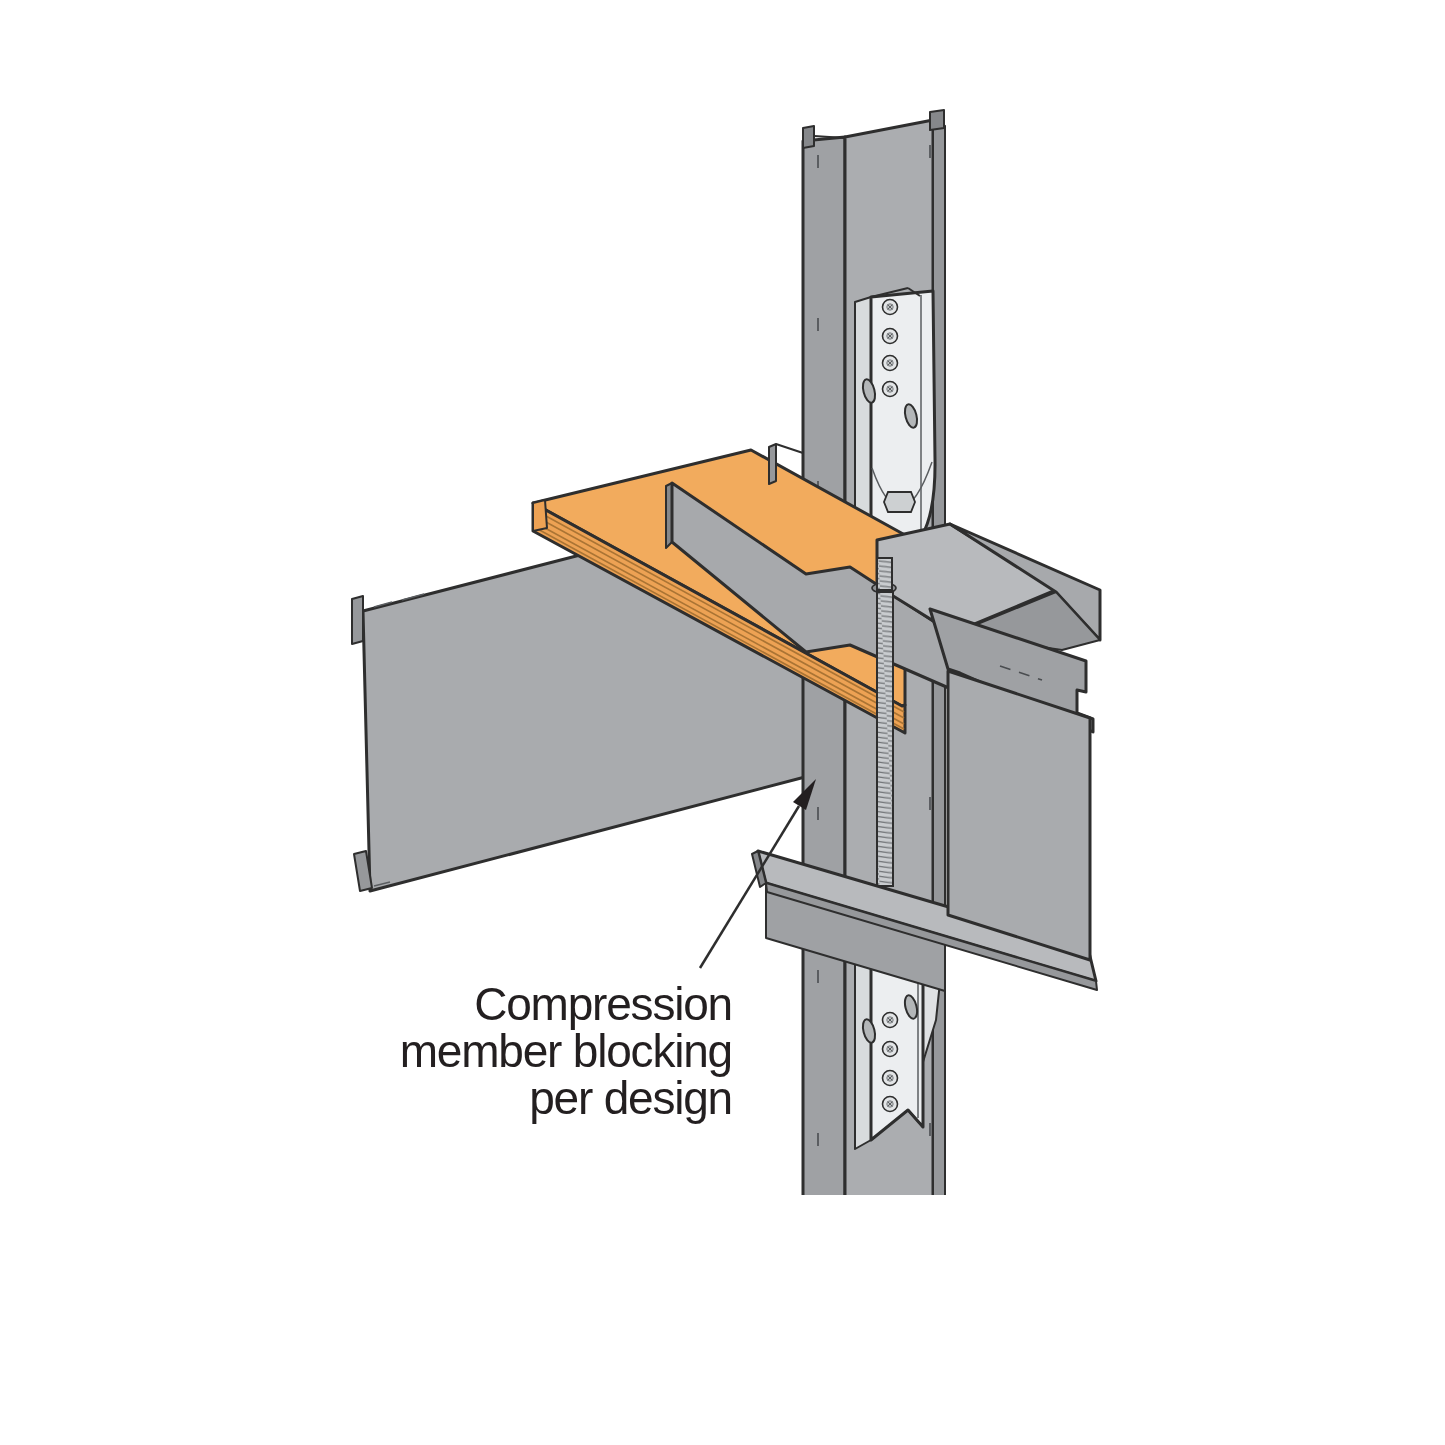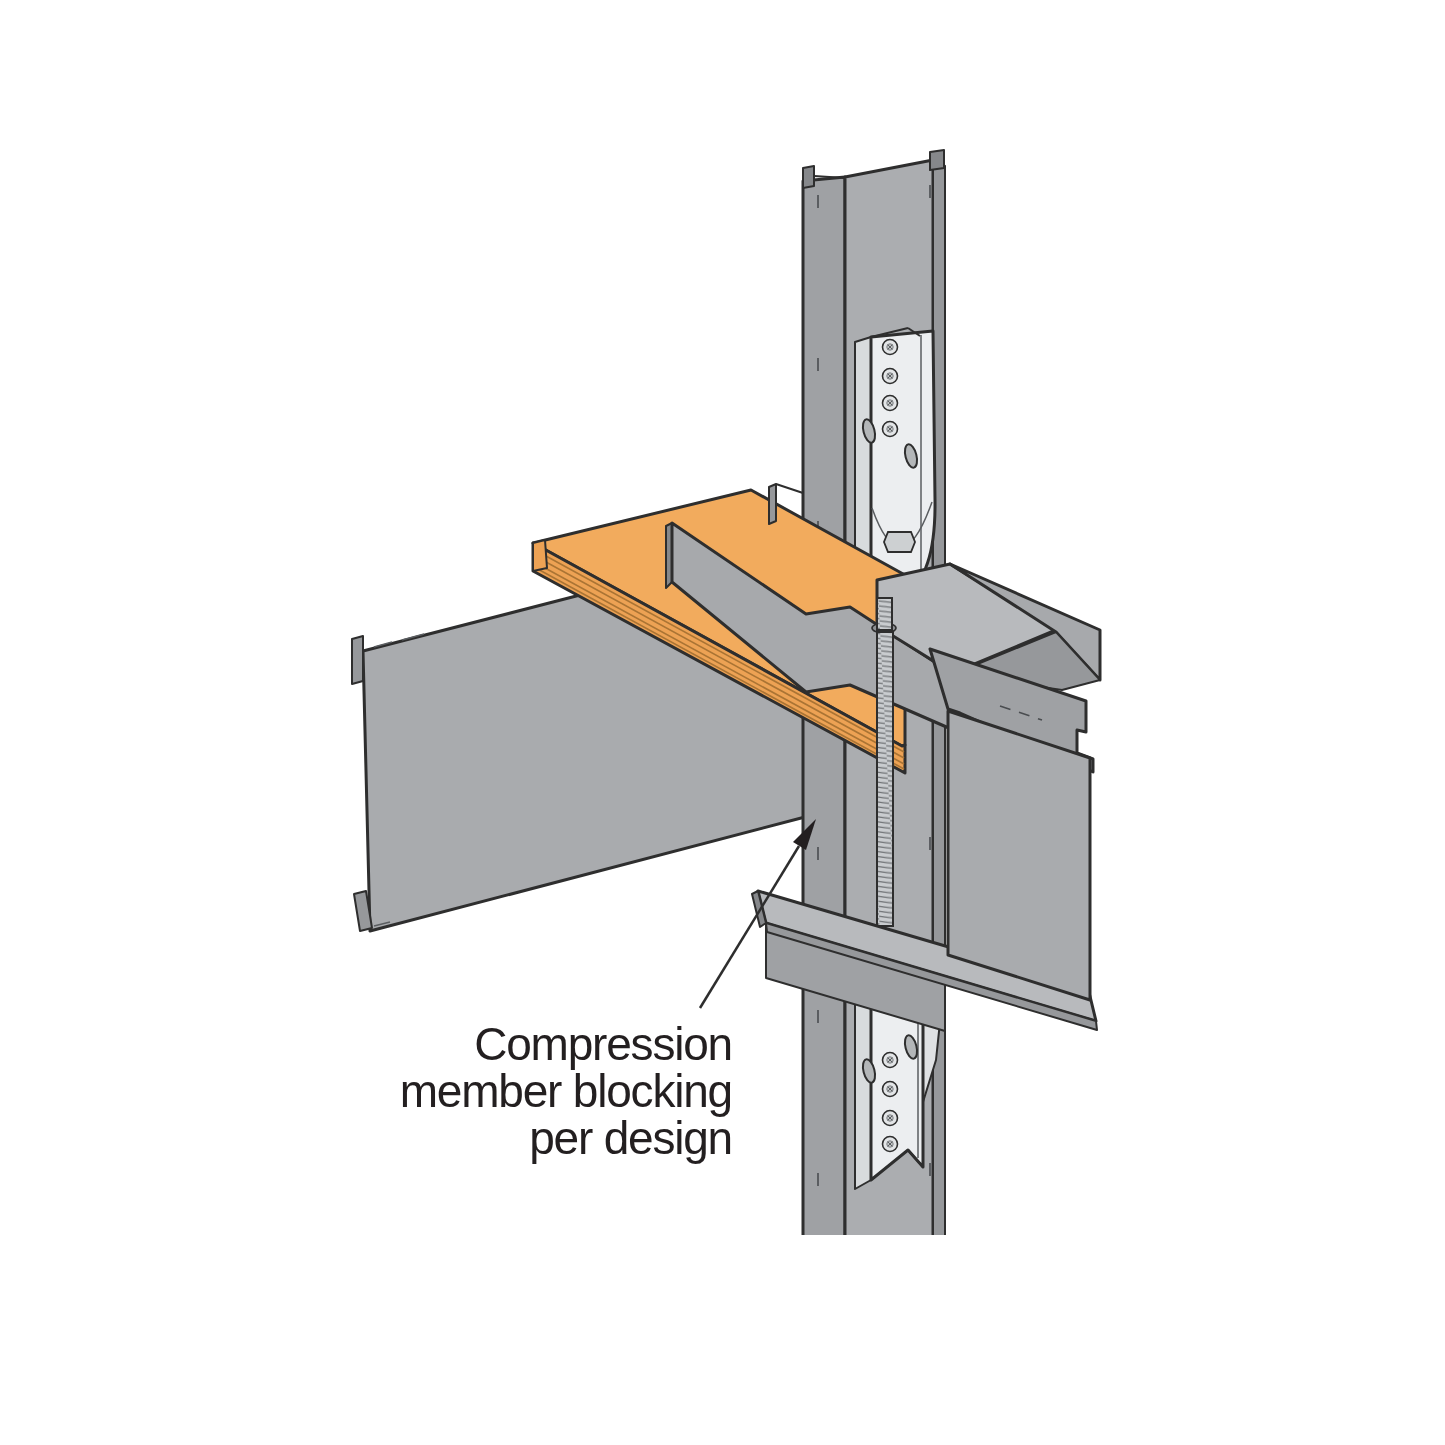--- a/index.html
+++ b/index.html
@@ -1,16 +1,16 @@
 <!DOCTYPE html>
 <html><head>
 <meta charset="utf-8">
 <style>
   html,body{margin:0;padding:0;background:#ffffff;}
-  .canvas{width:1445px;height:1195px;position:relative;background:#fff;overflow:hidden;margin-top:40px;}
+  .canvas{width:1445px;height:1195px;position:relative;background:#fff;overflow:hidden;}
   svg{display:block;}
   .ol{stroke:#2e2e2e;stroke-width:3;stroke-linejoin:round;}
   .ol2{stroke:#2e2e2e;stroke-width:2;stroke-linejoin:round;}
   .thin{stroke:#5a5d60;stroke-width:1.5;fill:none;}
   .steel{fill:#a9abae;}
   .steelD{fill:#96989b;}
   .steelDD{fill:#86888b;}
   .steelL{fill:#b8babd;}
   .steelM{fill:#9fa1a4;}
   .hd{fill:#eceef0;}

